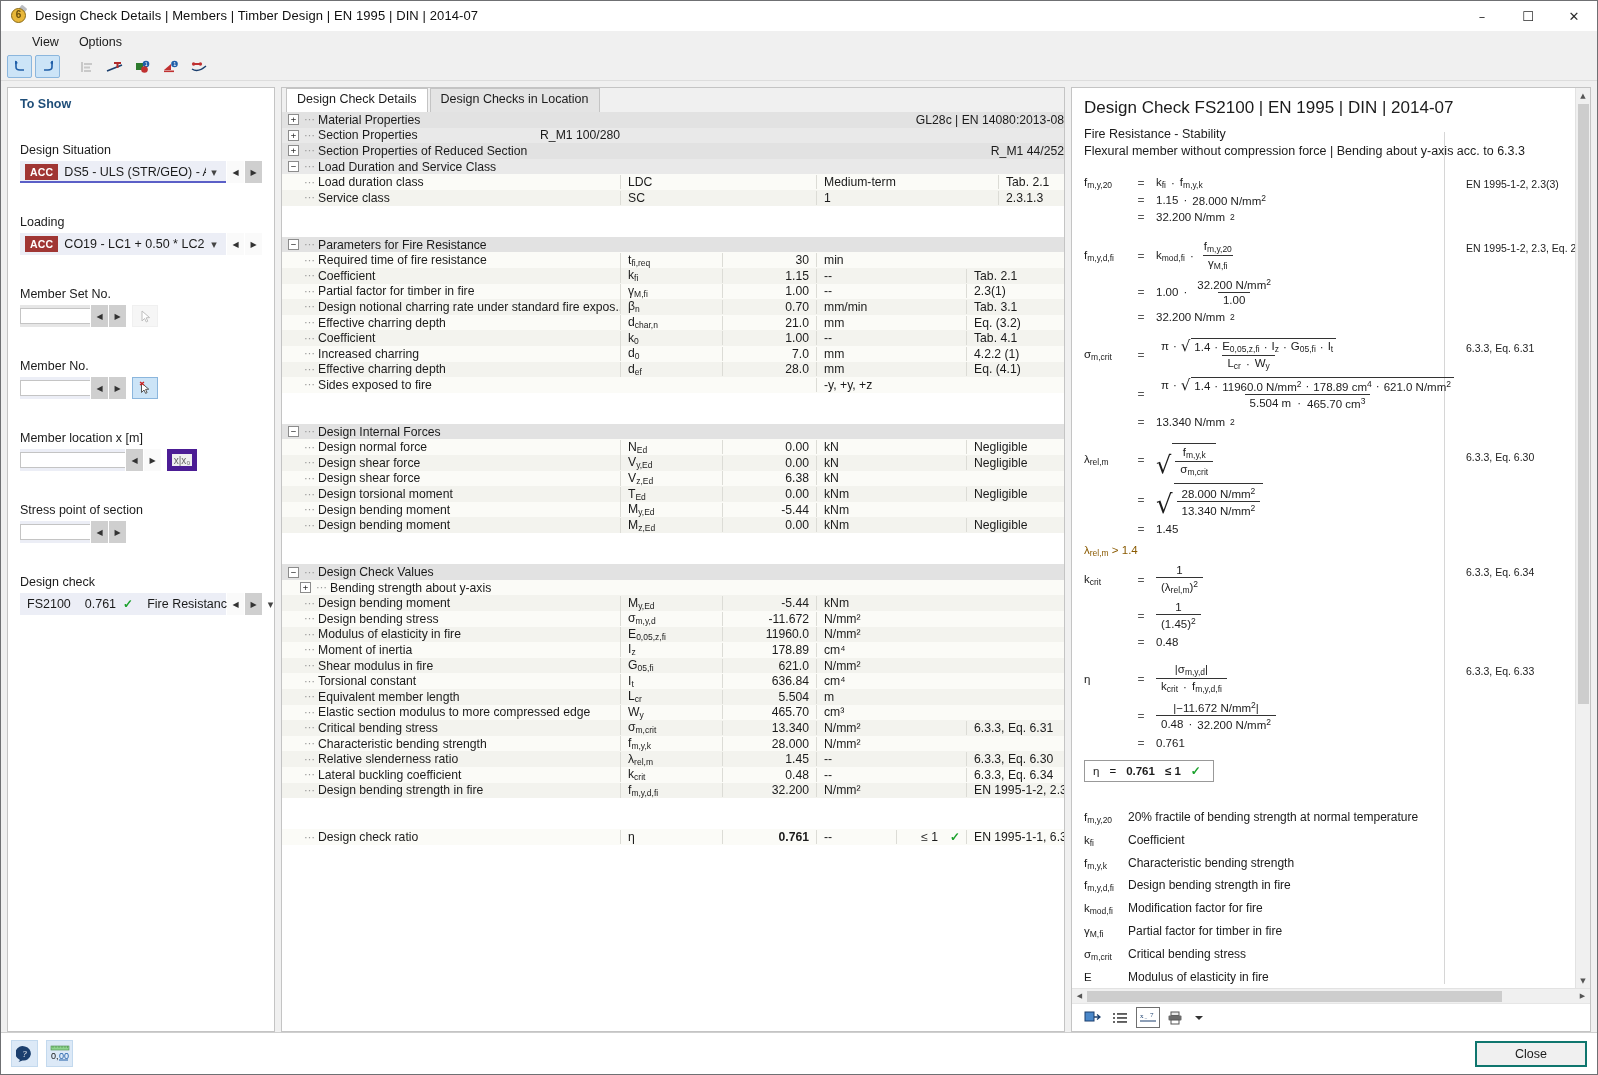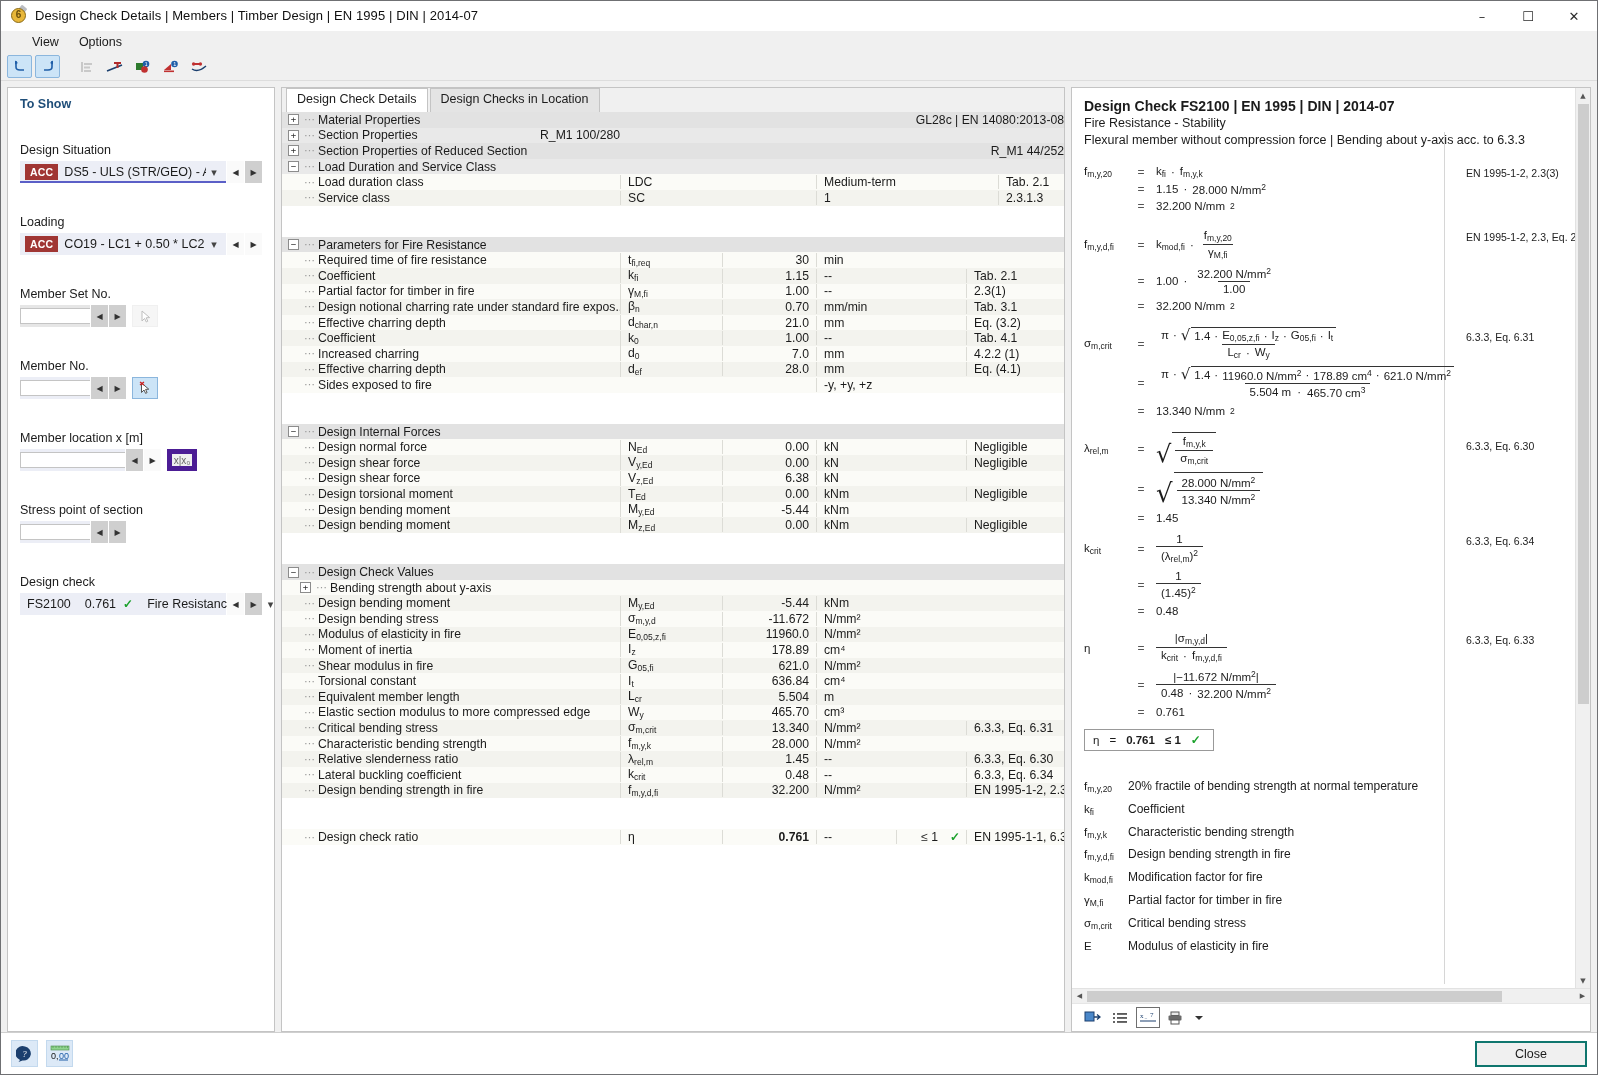--- a/index.html
+++ b/index.html
@@ -170,21 +170,21 @@
   
   .right {
     width: 520px; min-width:520px; background:#ffffff; border:1px solid #c4c4c4;
     display:flex; flex-direction:column; overflow:hidden;
   }
   .rp-scrollrow { flex:1; display:flex; min-height:0; }
   .rp-content {
     flex:1; overflow:hidden; padding: 10px 0 0 12px; position:relative;
     font-size: 12px;
   }
-  .rp-title { font-weight:bold; font-size:14px; margin-bottom: 1px; }
+  .rp-title { font-weight:normal; font-size:17px; margin-bottom: 8px; }
   .rp-sub { font-size:12.5px; line-height:17px; margin-bottom: 16px; }
   .vrule { position:absolute; left:372px; top:44px; bottom:4px; width:1px; background:#d6d6d6; }
   .refcol {
     position:absolute; left:382px; font-size:10.5px; color:#222; white-space:nowrap;
   }
   .eq { display:flex; align-items:center; margin-bottom:3px; }
   .eq .lhs { width:42px; text-align:left; font-size:11.5px; white-space:nowrap; }
   .eq .eqs { width:30px; text-align:center; color:#555; }
   .eq .rhs { display:flex; align-items:center; gap:5px; white-space:nowrap; font-size:11.5px; }
   .frac { display:inline-flex; flex-direction:column; align-items:center; vertical-align:middle; }
@@ -1071,20 +1071,21 @@
               </span>
             </div>
             <div class="eq" style="margin-top:5px;">
               <span class="lhs"></span>
                 <span class="eqs">=</span>
               <span class="rhs">1.45</span>
             </div>
           </div>
 
           
+          <div class="cond"><span>λ</span><sub>rel,m</sub><span> &gt; 1.4</span></div>
 
           
           <div style="position:relative;margin-bottom:14px;">
             <span class="refcol" style="top:2px;">6.3.3, Eq. 6.34</span>
             <div class="eq">
               <span class="lhs"><span>k</span><sub>crit</sub></span>
               <span class="eqs">=</span>
               <span class="rhs">
                 <span class="frac">
                   <span class="num">1</span>

